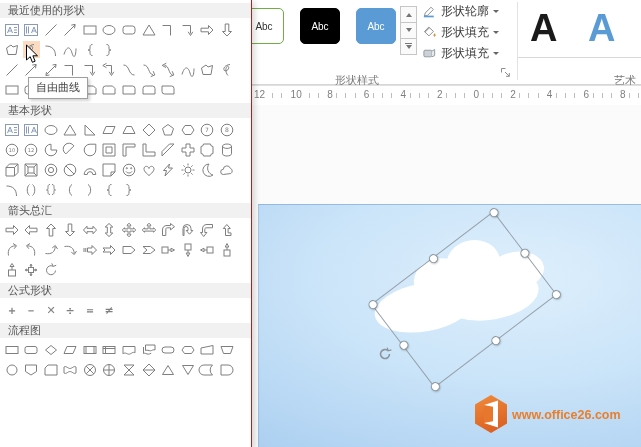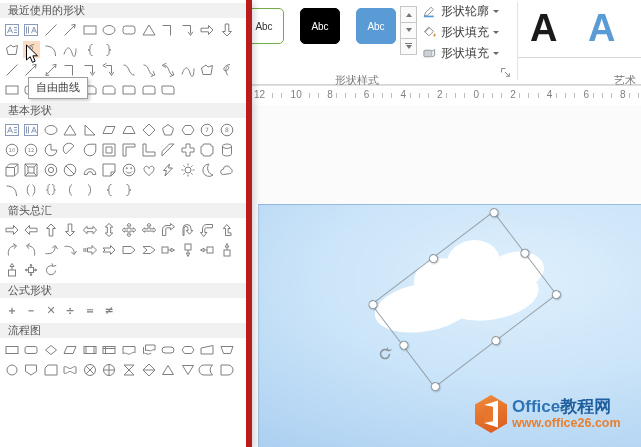--- a/index.html
+++ b/index.html
@@ -50,21 +50,21 @@
   
   .watermark{position:absolute;left:216px;top:190px;display:flex;align-items:center;z-index:2;}
   .wm-hex{width:32px;height:38px;clip-path:polygon(50% 0,100% 25%,100% 75%,50% 100%,0 75%,0 25%);
           background:linear-gradient(160deg,#f08b3b,#d95a1e);position:relative;flex:0 0 auto;}
   .wm-text{margin-left:5px;line-height:1;}
   .wm-line1{font-size:17px;font-weight:bold;white-space:nowrap;}
   .wm-line2{font-size:12.5px;font-weight:bold;margin-top:2px;}
 
   
   .panel{position:absolute;left:0;top:0;width:252px;height:100%;background:#fff;
-         border-right:6px solid #b91c1c;box-shadow:3px 2px 6px rgba(0,0,0,.15);
+         border-right:1px solid #b91c1c;box-shadow:3px 2px 6px rgba(0,0,0,.15);
          padding-top:2px;box-sizing:border-box;z-index:5;}
   .sec-h{background:#f1f1f1;color:#555;font-size:11px;line-height:15px;height:15px;
          padding-left:8px;margin:5px 0 3px;}
   .sec-h:first-child{margin-top:1px;}
   .icon-row{display:flex;column-gap:2.6px;height:17px;margin-bottom:3px;padding-left:3px;align-items:center;}
   .shape-cell{width:17px;height:17px;display:flex;align-items:center;justify-content:center;cursor:default;}
   .shape-cell.hl{background:#fbdcc2;}
   svg.si{width:16px;height:16px;overflow:visible;}
   svg.si *{stroke:#7f7f7f;fill:none;stroke-width:1;}
   svg.si text{fill:#7f7f7f;stroke:none;text-anchor:middle;font-family:"DejaVu Sans",sans-serif;}
@@ -191,21 +191,20 @@
     </svg>
 
     <div class="watermark">
       <div class="wm-hex">
         <svg viewBox="0 0 32 38" style="position:absolute;inset:0;">
           <path d="M9 10l14-4.5v27L9 28z" fill="#ffffff"></path>
           <path d="M9 10l9 1.8v14.4L9 28z" fill="#e8772e"></path>
         </svg>
       </div>
       <div class="wm-text">
-        <div class="wm-line1"><span id="wm-en" style="color: rgb(46, 116, 181);">Office</span><span id="wm-cn" style="color: rgb(32, 95, 158);">教程网</span></div>
         <div class="wm-line2" id="wm-url" style="color: rgb(232, 127, 46);">www.office26.com</div>
       </div>
     </div>
   </div>
 </div>
 
 <div class="panel" id="shapes-panel">
     <div class="sec-h">最近使用的形状</div>
     <div class="icon-row">
       <div class="shape-cell">

